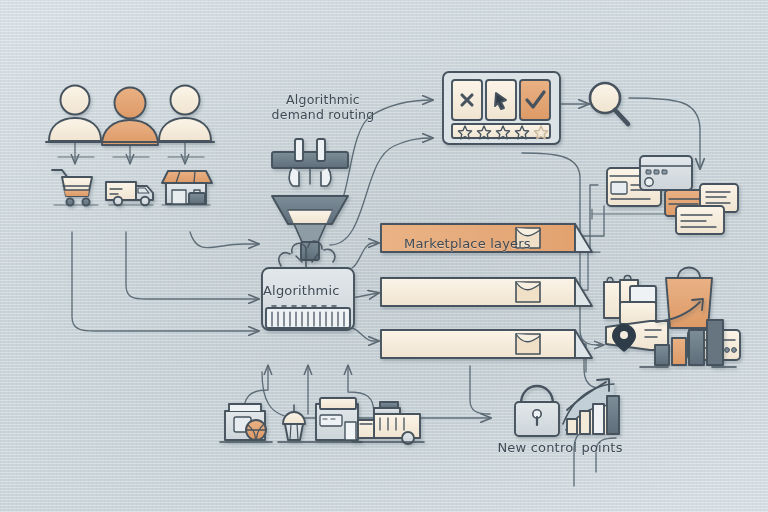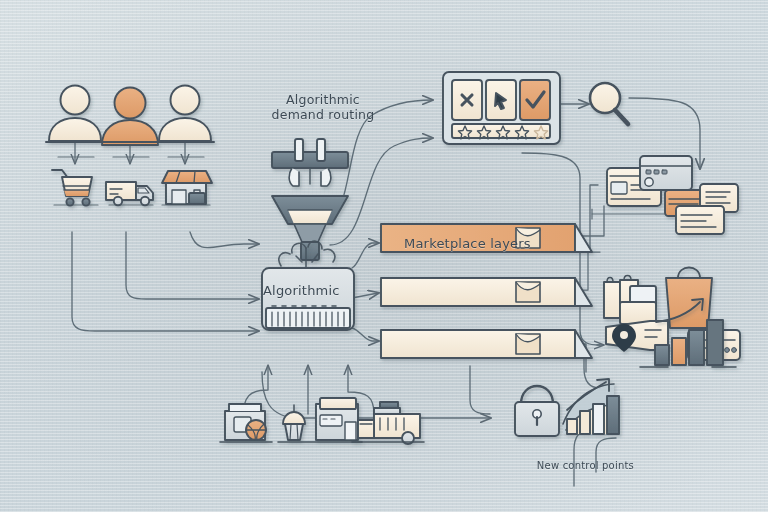--- a/index.html
+++ b/index.html
@@ -21,21 +21,21 @@
     position:absolute;color:#3d4a55;letter-spacing:.2px;
     font-family:"DejaVu Sans", sans-serif;
     text-align:center;line-height:1.18;
     text-shadow:0 1px 0 rgba(255,255,255,0.35);
     white-space:pre-line;
   }
   #lbl-routing{left:258px;top:93px;width:130px;font-size:12.5px;}
   #lbl-autorec{left:440px;top:148px;width:122px;font-size:12px;}
   #lbl-marketplace{left:388px;top:236px;width:170px;font-size:13px;text-align:left;margin-left:16px;}
   #lbl-algorithmic{left:263px;top:283px;width:96px;font-size:13px;text-align:left;}
-  #lbl-control{left:486px;top:460px;width:148px;font-size:10px;text-align:right;}
+  #lbl-control{left:486px;top:440px;width:148px;font-size:13px;}
 </style>
 </head>
 <body>
 
 <div id="canvas">
 
   <svg class="lyr" viewBox="0 0 768 512">
     <defs>
       <marker id="ah" markerWidth="9" markerHeight="8" refX="7.4" refY="4" orient="auto">
         <path d="M0,0.6 L8.4,4 L0,7.4" fill="none" stroke="#4d5b66" stroke-width="1.25" stroke-linecap="round" stroke-linejoin="round"></path>

